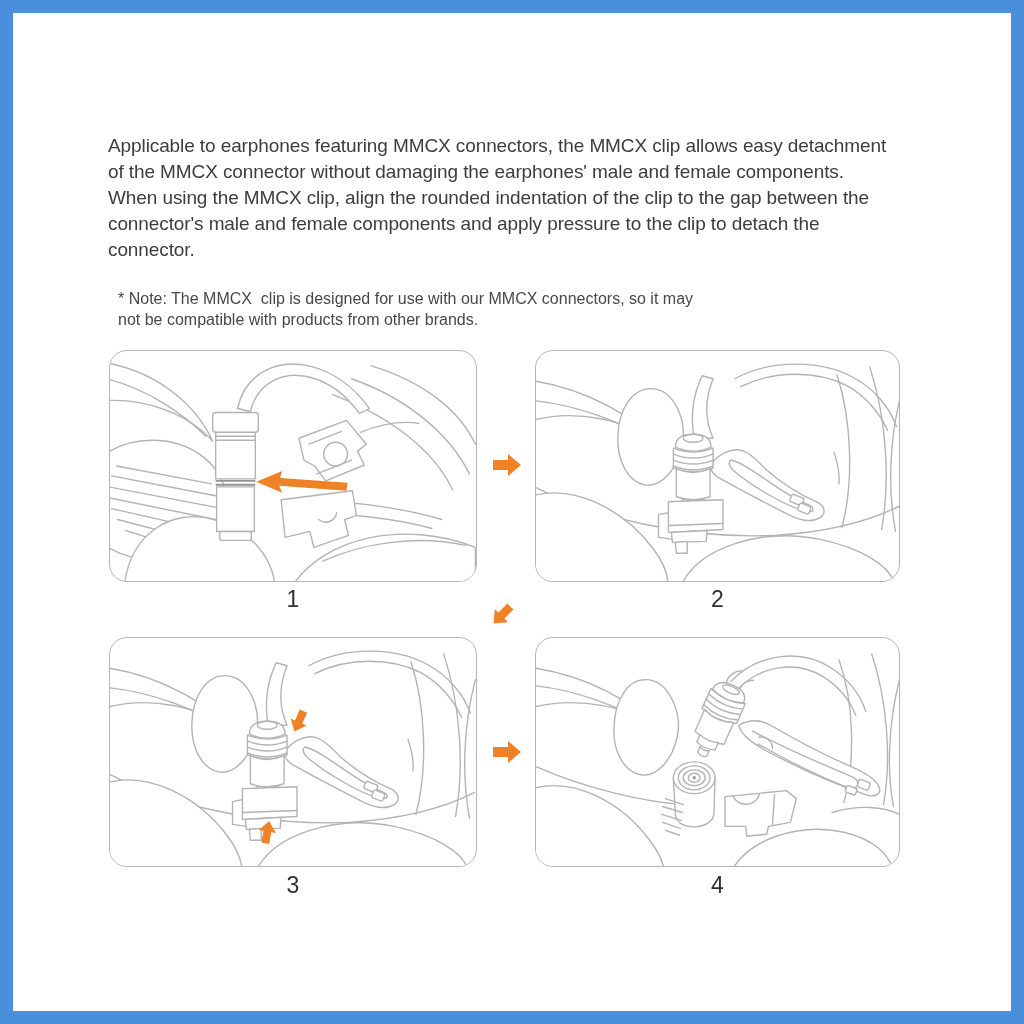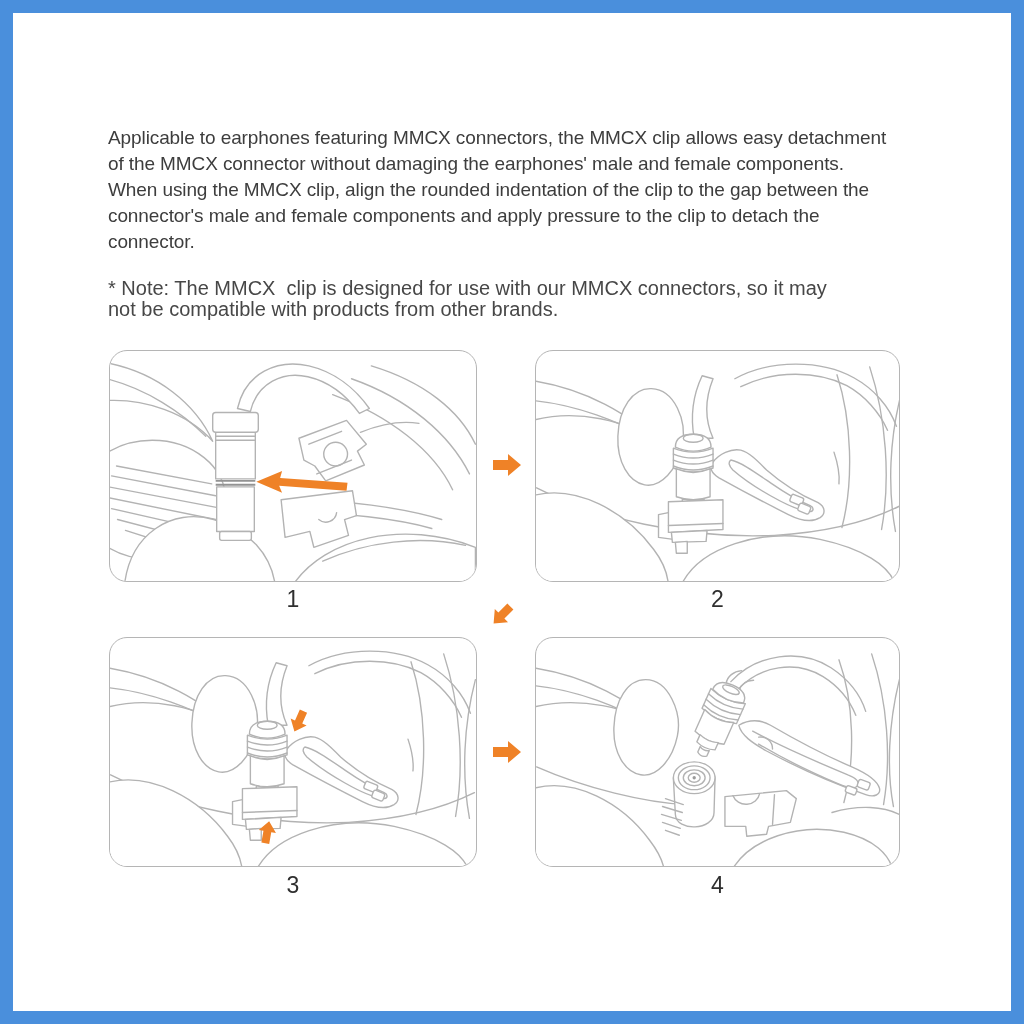--- a/index.html
+++ b/index.html
@@ -7,27 +7,27 @@
     width:1024px;height:1024px;position:relative;
     background:#4a8fdc;
     font-family:"Liberation Sans",sans-serif;
     overflow:hidden;
   }
   .content{
     position:absolute;left:13px;top:13px;width:998px;height:998px;
     background:#ffffff;
   }
   .para{
-    position:absolute;left:95px;top:112px;margin:0;
+    position:absolute;left:95px;top:120px;margin:0;
     font-size:19px;line-height:26px;color:#3d3d3d;
     white-space:pre;letter-spacing:-0.1px;
   }
   .note{
-    position:absolute;left:95px;top:265px;margin:0;
-    font-size:20px;line-height:21px;color:#474747;
+    position:absolute;left:95px;top:265px;margin:10px;
+    font-size:16px;line-height:21px;color:#474747;
     white-space:pre;
   }
   .panel{
     position:absolute;width:368px;height:232px;box-sizing:border-box;
     border:1.5px solid #b5b5b5;border-radius:18px;background:#fff;overflow:hidden;
   }
   .panel svg{display:block;width:100%;height:100%;}
   #p1{left:96px;top:337px;}
   #p2{left:522px;top:337px;width:365px;}
   #p3{left:96px;top:624px;height:230px;}

